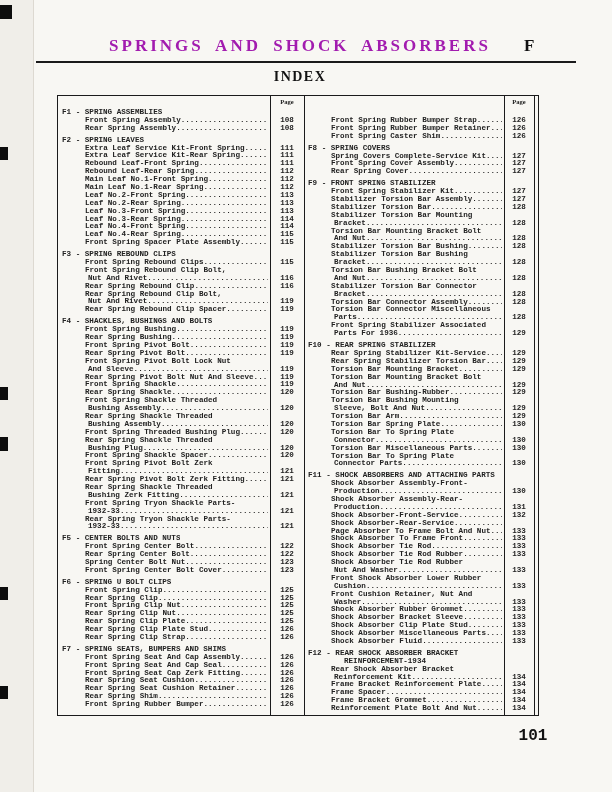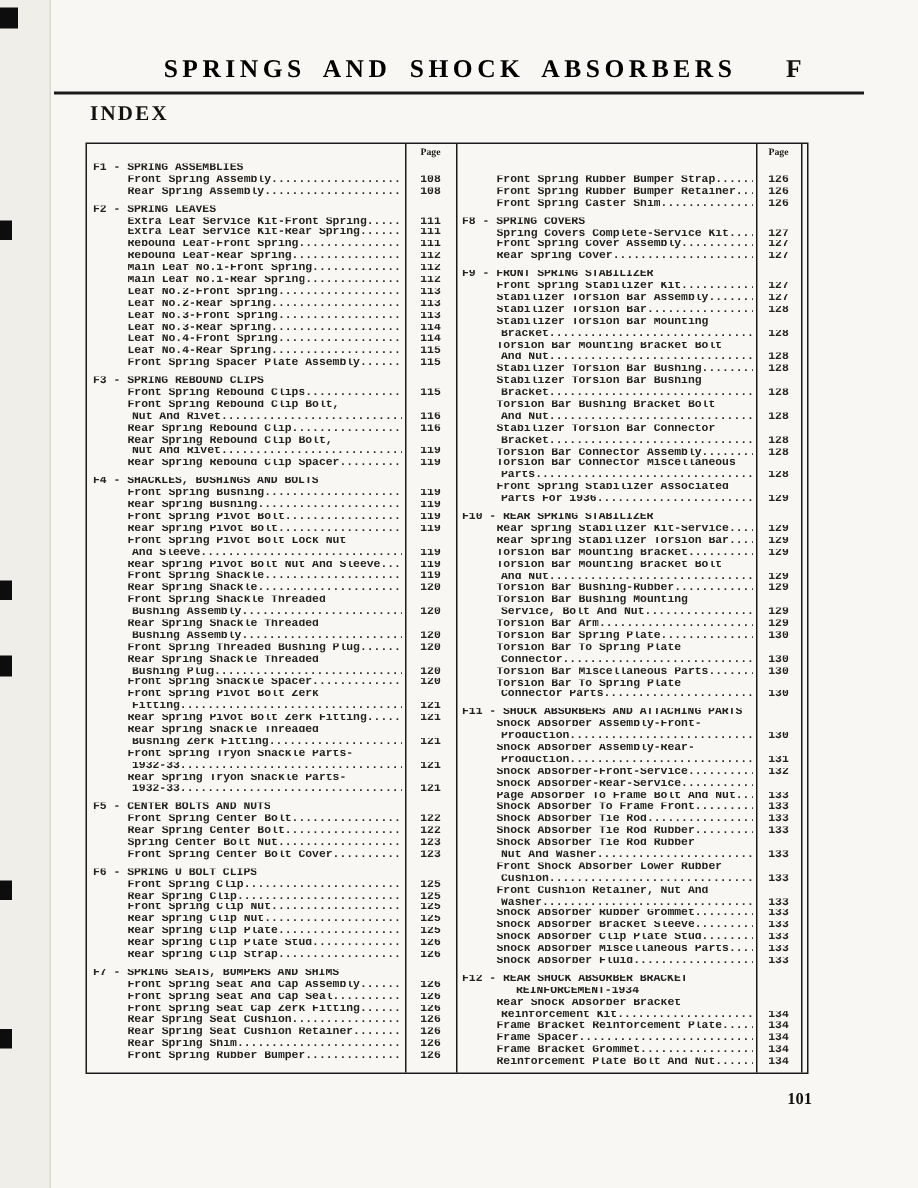--- a/index.html
+++ b/index.html
@@ -9,25 +9,25 @@
        border-right:1px solid #ddd9d1;}
   .edge-mark{position:absolute;left:0;background:#0d0d0d;}
   .em1{top:5px;width:12px;height:14px;}
   .em2{top:147px;width:8px;height:13px;}
   .em3{top:387px;width:8px;height:13px;}
   .em4{top:437px;width:8px;height:14px;}
   .em5{top:587px;width:8px;height:13px;}
   .em6{top:686px;width:8px;height:13px;}
   .hdr-title{position:absolute;top:36px;left:60px;width:480px;text-align:center;
        font-family:"Liberation Serif",serif;font-weight:bold;font-size:17px;
-       letter-spacing:3px;word-spacing:5px;color:#000000;white-space:nowrap;}
+       letter-spacing:3px;word-spacing:5px;color:#a21caf;white-space:nowrap;}
   .hdr-letter{position:absolute;top:36px;left:524px;font-family:"Liberation Serif",serif;
        font-weight:bold;font-size:17px;color:#121212;}
   .hdr-rule{position:absolute;top:61px;left:36px;width:540px;height:2px;background:#1a1a1a;}
-  .index-title{position:absolute;top:69px;left:60px;width:480px;text-align:left;
+  .index-title{position:absolute;top:69px;left:60px;width:480px;text-align:center;
        font-family:"Liberation Serif",serif;font-weight:bold;font-size:14px;
        letter-spacing:1.5px;color:#121212;}
   .idx-table{position:absolute;top:95px;left:57px;width:482px;height:621px;
        border:1.4px solid #1b1b1b;box-sizing:border-box;}
   .vline{position:absolute;top:0;width:1.3px;height:100%;background:#1b1b1b;}
   .vl1{left:212px;}.vl2{left:246px;}.vl3{left:446px;}.vl4{left:476px;}
   .pg-label{position:absolute;top:2px;text-align:center;font-family:"Liberation Serif",serif;
        font-weight:bold;font-size:6.5px;color:#1b1b1b;}
   .pgl-left{left:212px;width:34px;}
   .pgl-right{left:446px;width:30px;}
@@ -41,21 +41,21 @@
   .dots{flex:1 1 0;overflow:hidden;white-space:nowrap;margin-right:2px;}
   .dots.hide{visibility:hidden;}
   .pg{flex:0 0 auto;text-align:center;}
   .col-left .pg{width:34px;}
   .col-right .pg{width:30px;}
   .i0{padding-left:4px;}
   .i0b{padding-left:40px;}
   .i1{padding-left:27px;}
   .i2{padding-left:30px;}
   .page-num{position:absolute;top:727px;left:516px;width:34px;text-align:center;
-       font-family:Liberation Serif, serif;font-weight:bold;font-size:11px;color:#121212;}
+       font-family:Liberation Mono, monospace;font-weight:bold;font-size:16px;color:#121212;}
 </style>
 </head>
 <body>
 
 <div class="edge-shadow"></div>
 <div class="edge-mark em1"></div>
 <div class="edge-mark em2"></div>
 <div class="edge-mark em3"></div>
 <div class="edge-mark em4"></div>
 <div class="edge-mark em5"></div>
@@ -631,21 +631,21 @@
           <span class="t i1">Torsion Bar Bushing-Rubber</span>
           <span class="dots">........................................................................................................................</span>
           <span class="pg">129</span>
         </div>
         <div class="line">
           <span class="t i1">Torsion Bar Bushing Mounting</span>
           <span class="dots hide">........................................................................................................................</span>
           <span class="pg"></span>
         </div>
         <div class="line">
-          <span class="t i2">Service, Bolt And Nut</span>
+          <span class="t i2">Sleeve, Bolt And Nut</span>
           <span class="dots">........................................................................................................................</span>
           <span class="pg">129</span>
         </div>
         <div class="line">
           <span class="t i1">Torsion Bar Arm</span>
           <span class="dots">........................................................................................................................</span>
           <span class="pg">129</span>
         </div>
         <div class="line">
           <span class="t i1">Torsion Bar Spring Plate</span>

